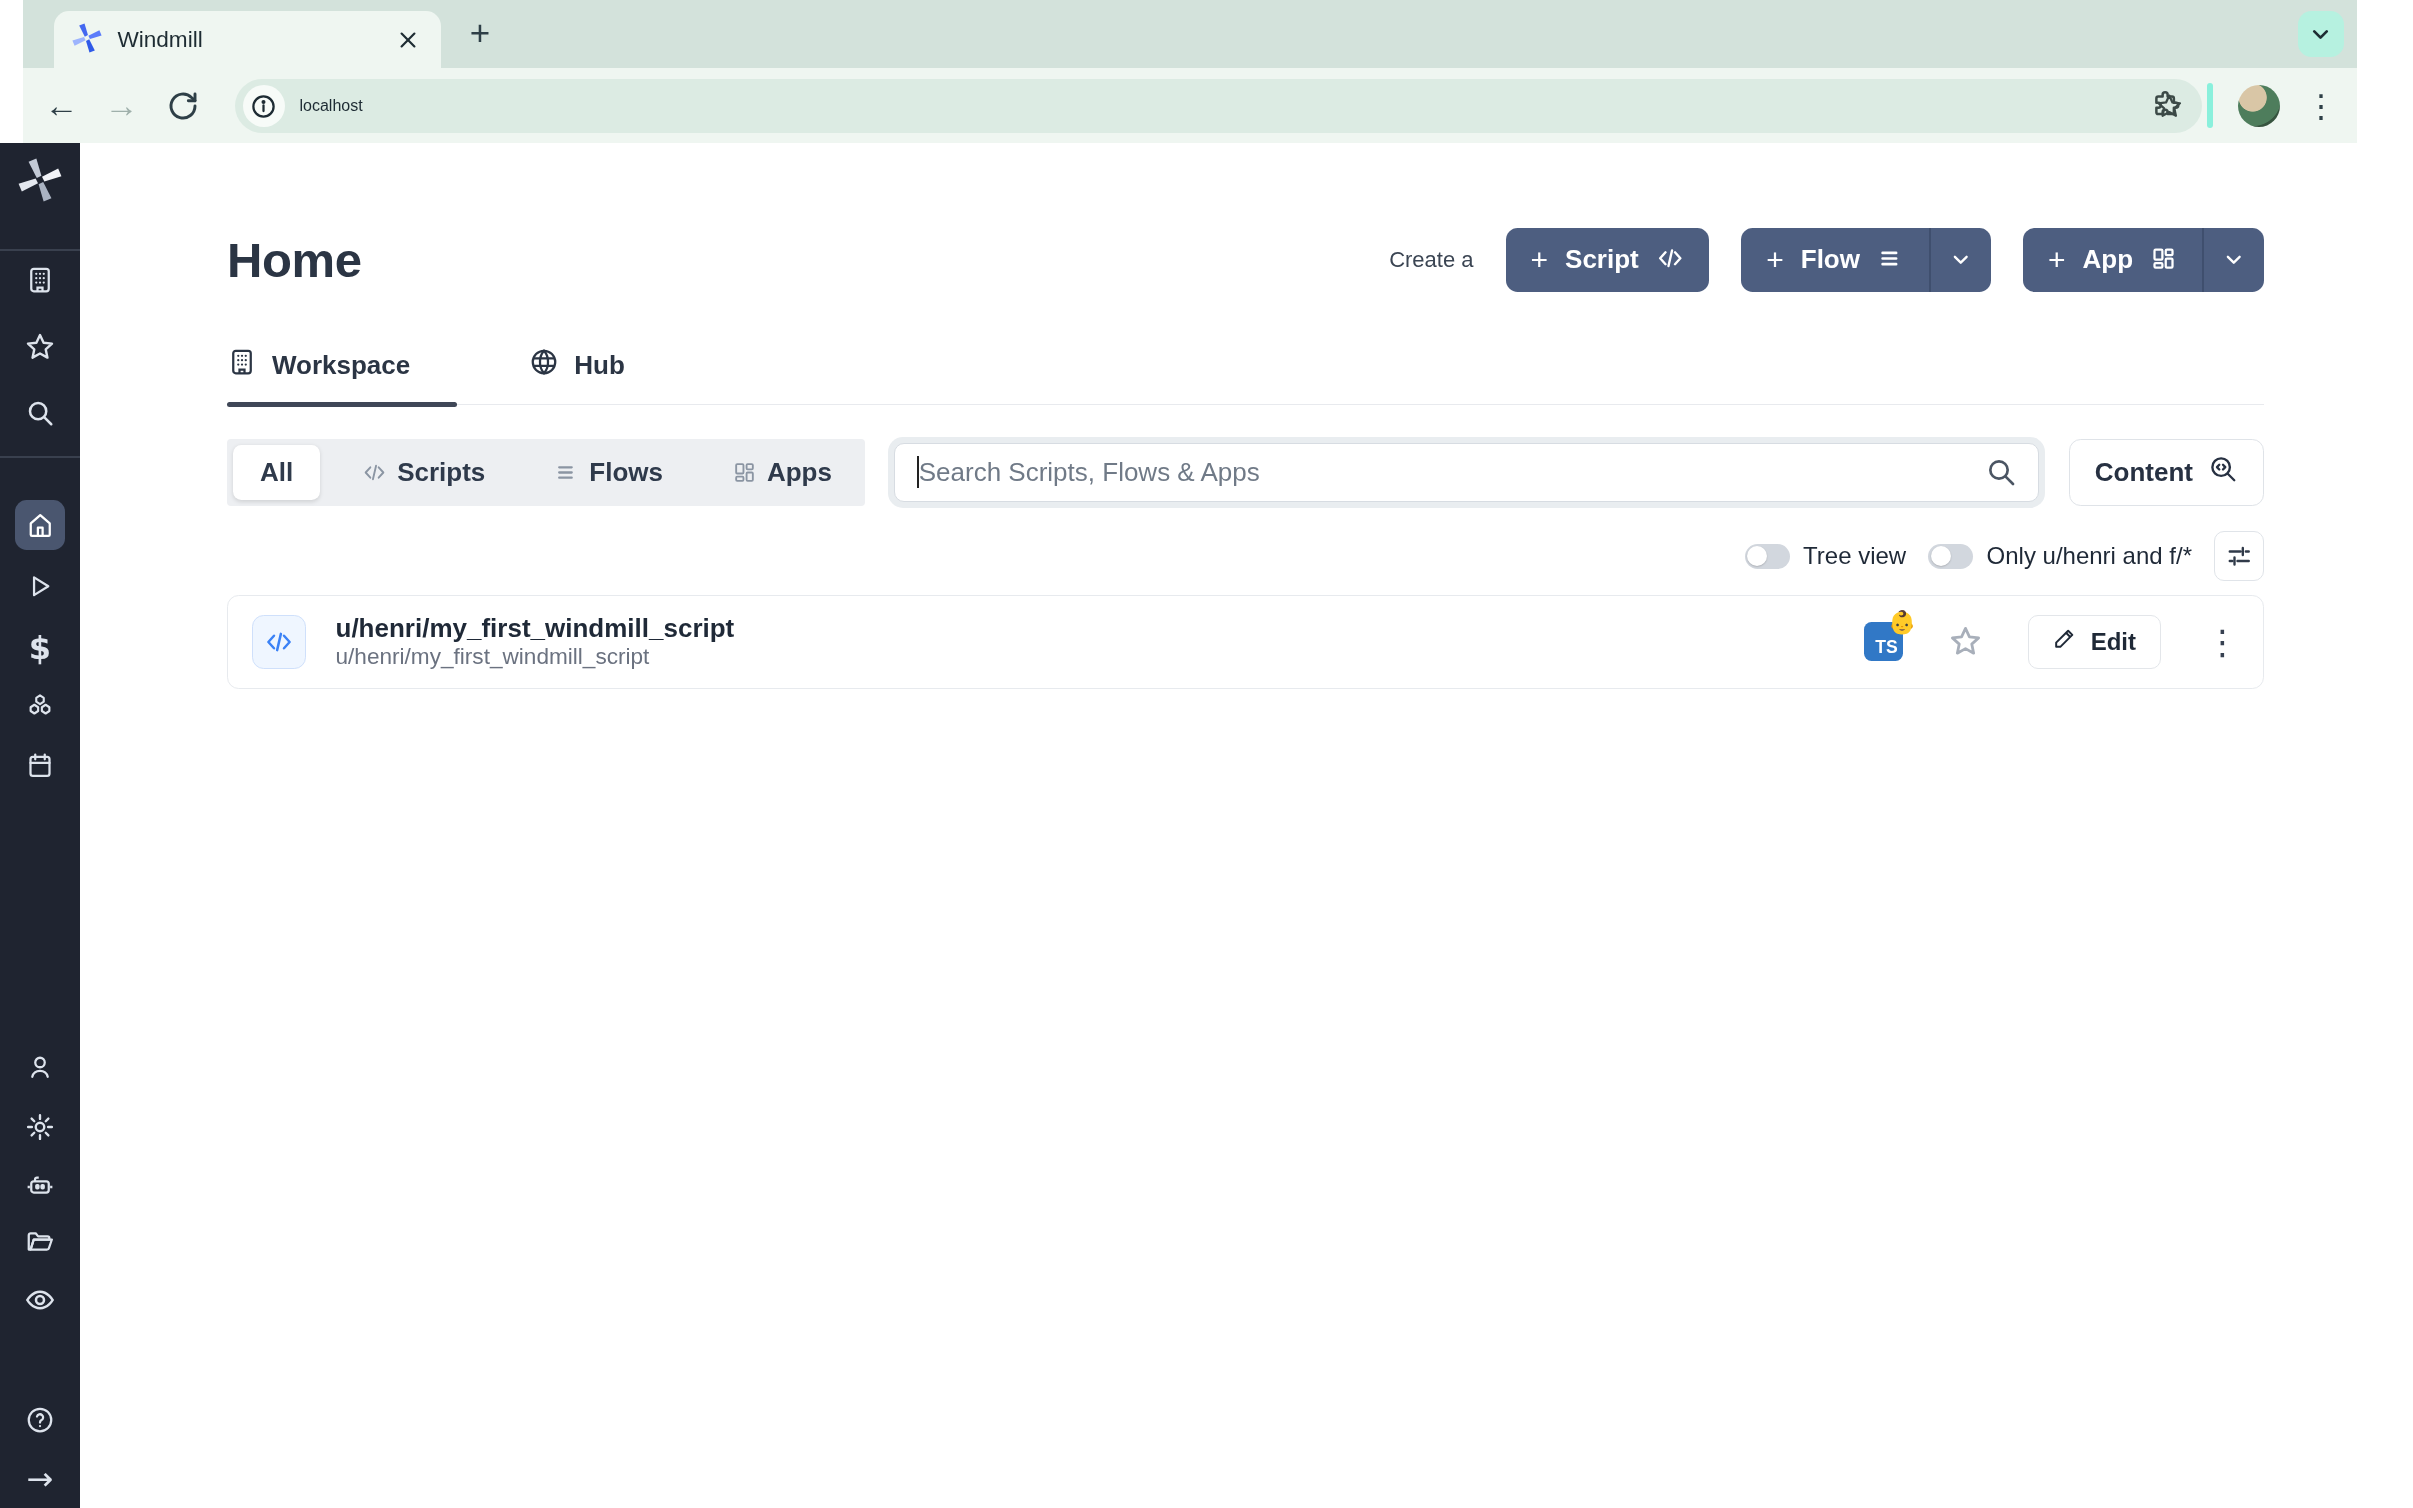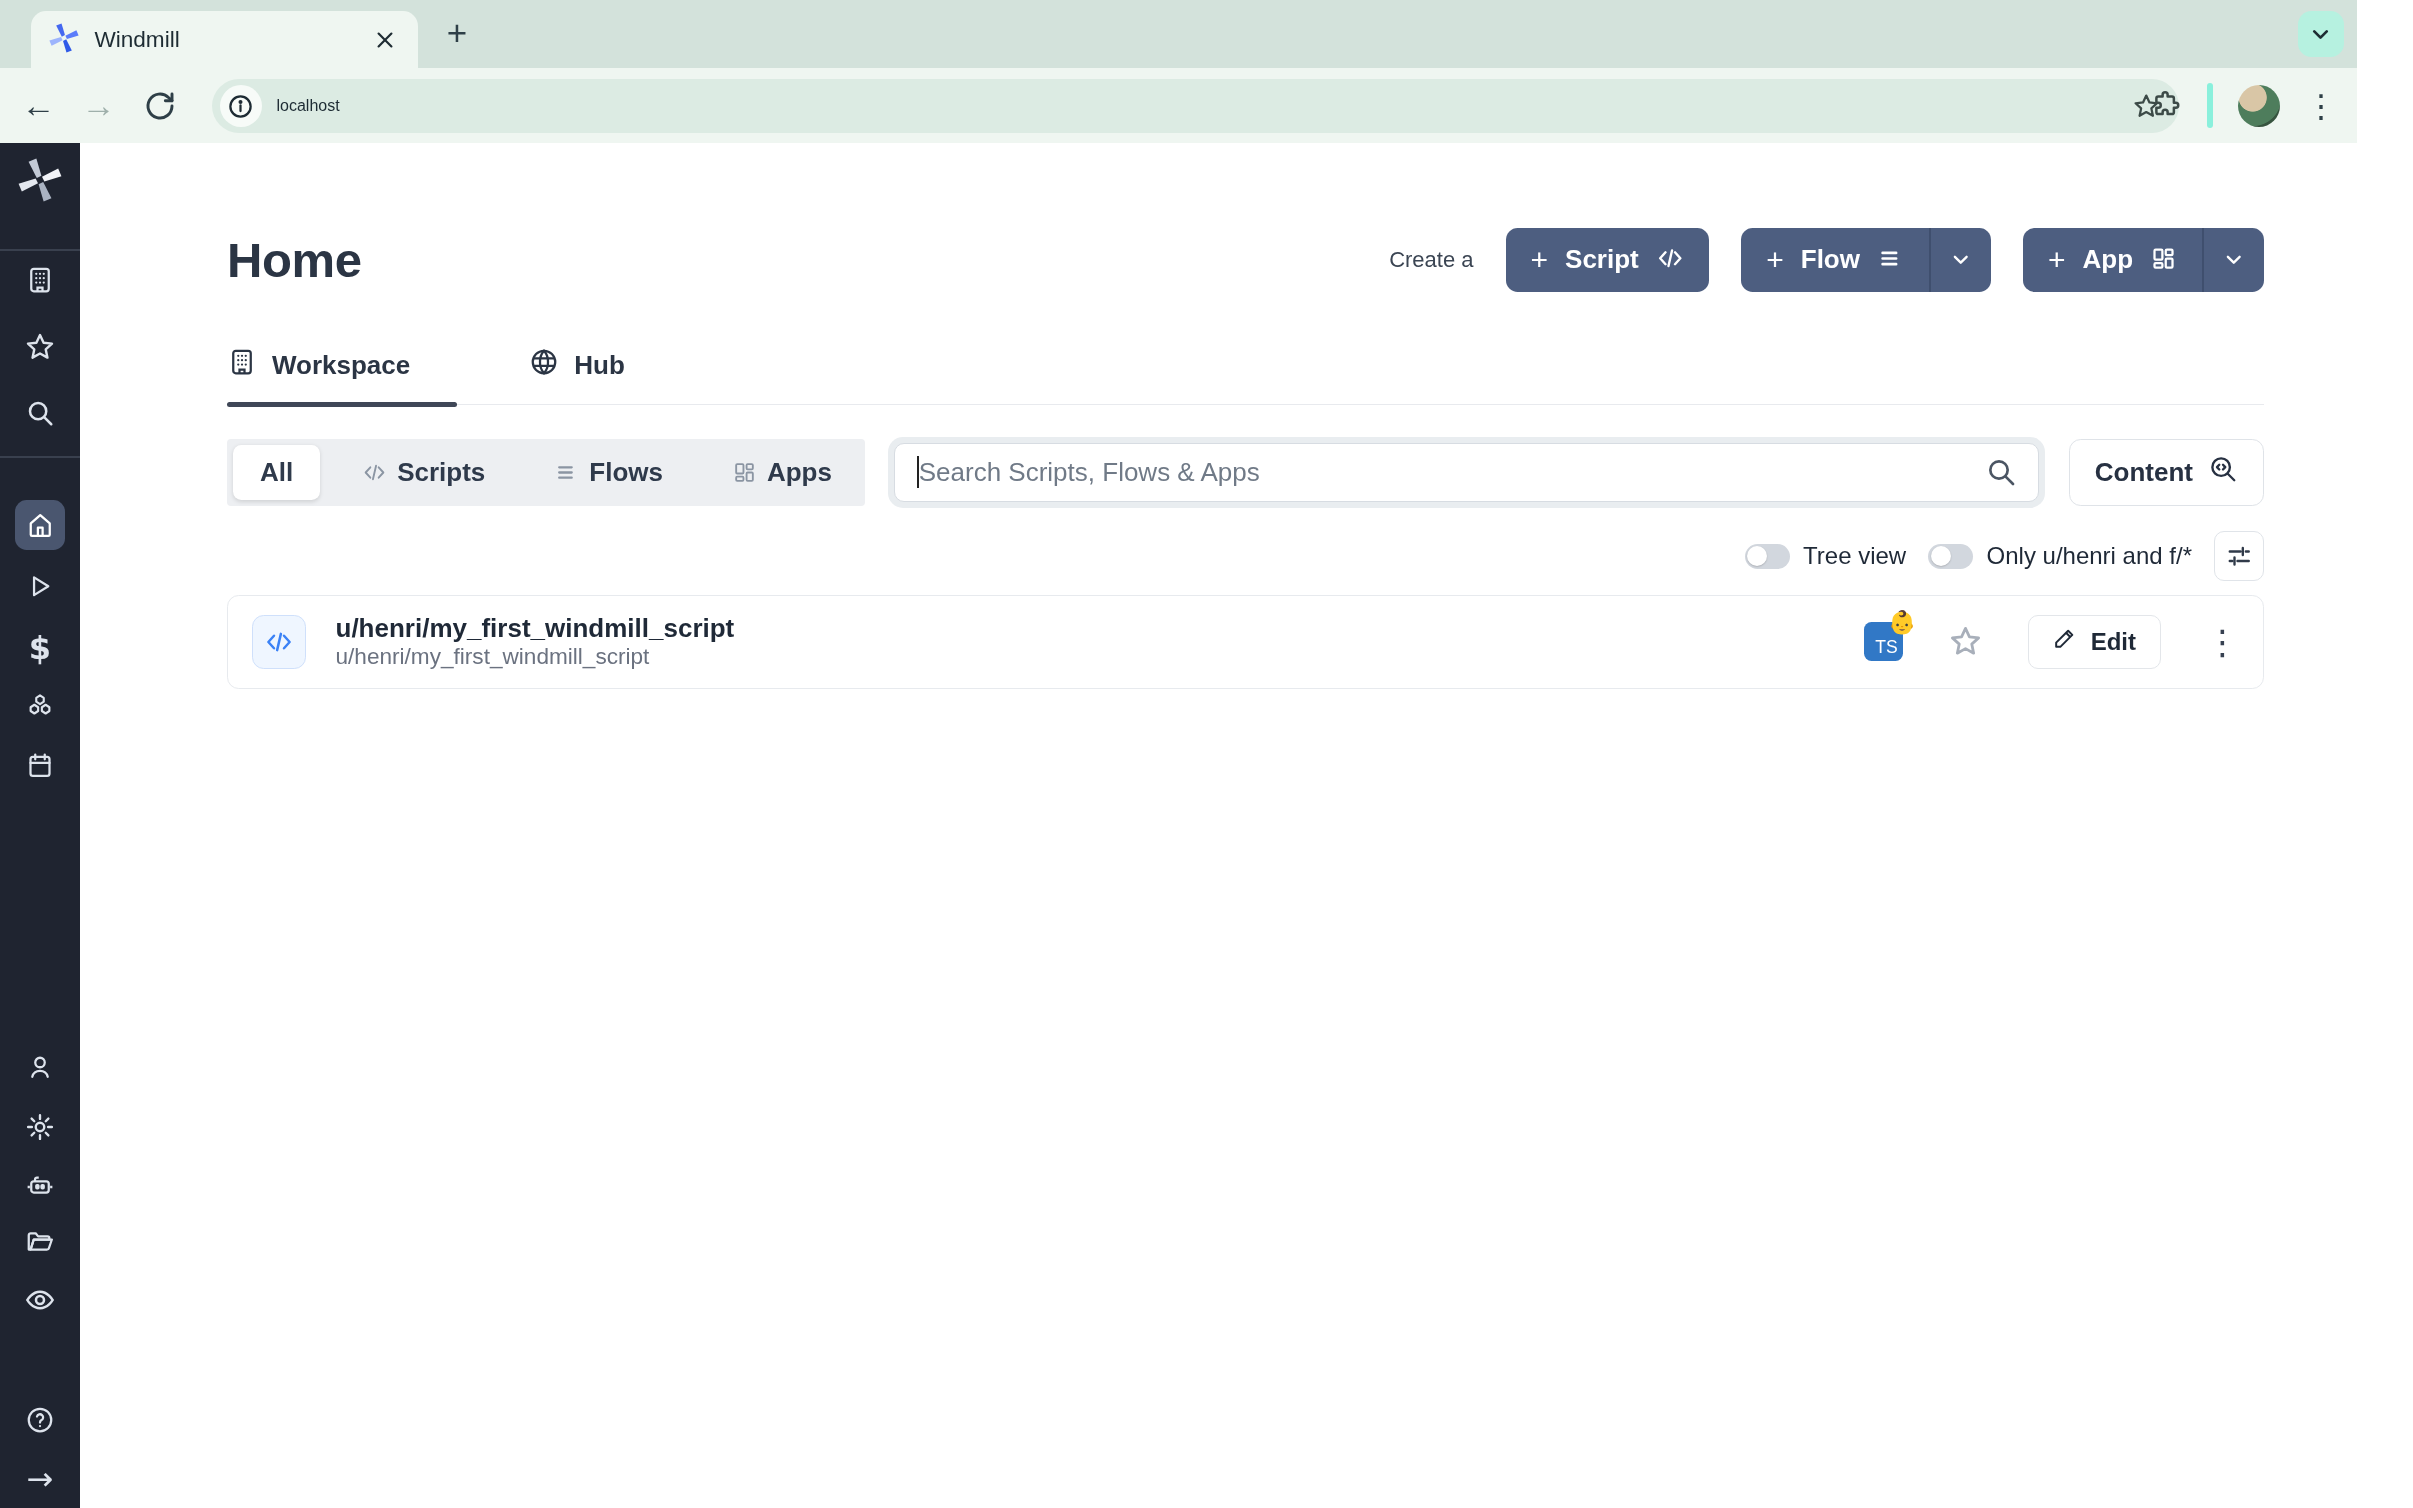--- a/index.html
+++ b/index.html
@@ -1,20 +1,20 @@
 <!DOCTYPE html>
 <html style="font-size:13.4px"><head>
 <meta charset="utf-8">
 <style>
   * { margin:0; padding:0; box-sizing:border-box; }
   html,body { width:2413px; height:1508px; overflow:hidden; background:#fff;
               font-family:"Liberation Sans", sans-serif; }
 
   
-  .chrome { position:absolute; top:0; left:0; width:2357px; height:143px; }
+  .chrome { position:absolute; top:0; left:0; width:2357px; height:143px;padding-left:23px; }
   .tabstrip { position:relative; height:68px; background:#d3e2db; }
   .tab { position:absolute; left:31px; top:11px; width:387px; height:57px;
          background:#eff6f1; border-radius:15px 15px 0 0;
          display:flex; align-items:center; gap:15px; padding:0 18.4px; }
   .tab-title { font-size:22.6px; color:#1e2c33; flex:1; }
   .tab-close { width:28.5px; height:28.5px; display:flex; align-items:center; justify-content:center;
                color:#1e2c33; }
   .newtab { position:absolute; left:436px; top:13.4px; width:42px; height:42px;
             font-size:35px; line-height:39px; text-align:center; color:#2e3f47; font-weight:300; }
   .win-chevron { position:absolute; right:13.4px; top:11px; width:46px; height:46px;
@@ -117,21 +117,21 @@
           display:flex; align-items:center; padding:0 23.5px; background:#fff; }
   .lang-box { width:54px; height:54px; background:#eff6ff; border:1.7px solid #cfe0fb;
               border-radius:11.7px; display:flex; align-items:center; justify-content:center;
               color:#3b82f6; margin-right:30px; }
   .item-text { display:flex; flex-direction:column; }
   .item-title { font-size:26px; font-weight:700; color:#1f2937; }
   .item-sub { font-size:22.6px; color:#6b7280; }
   .card-right { margin-left:auto; display:flex; align-items:center; gap:45px; }
   .ts-badge { position:relative; width:39px; height:39px; background:#3178c6; border-radius:7.5px;
               display:flex; align-items:flex-end; justify-content:flex-end; padding:0 5px 3.4px 0; }
-  .ts-text { color:#fff; font-size:17.6px; font-weight:400; }
+  .ts-text { color:#fff; font-size:17.6px; font-weight:700; }
   .ts-emoji { position:absolute; top:-13.4px; right:-13.4px; font-size:22.6px; }
   .star-ic { color:#a8afba; display:flex; }
   .btn-edit { display:flex; align-items:center; gap:13.4px; height:54px; border:1.7px solid #e3e6ea;
               border-radius:10px; padding:0 23.5px; font-size:24px; font-weight:700; color:#1f2937;
               background:#fff; }
   .kebab-v { font-size:34px; color:#374151; font-family:"DejaVu Sans", sans-serif; line-height:1; }
 </style>
 </head>
 <body>
 

